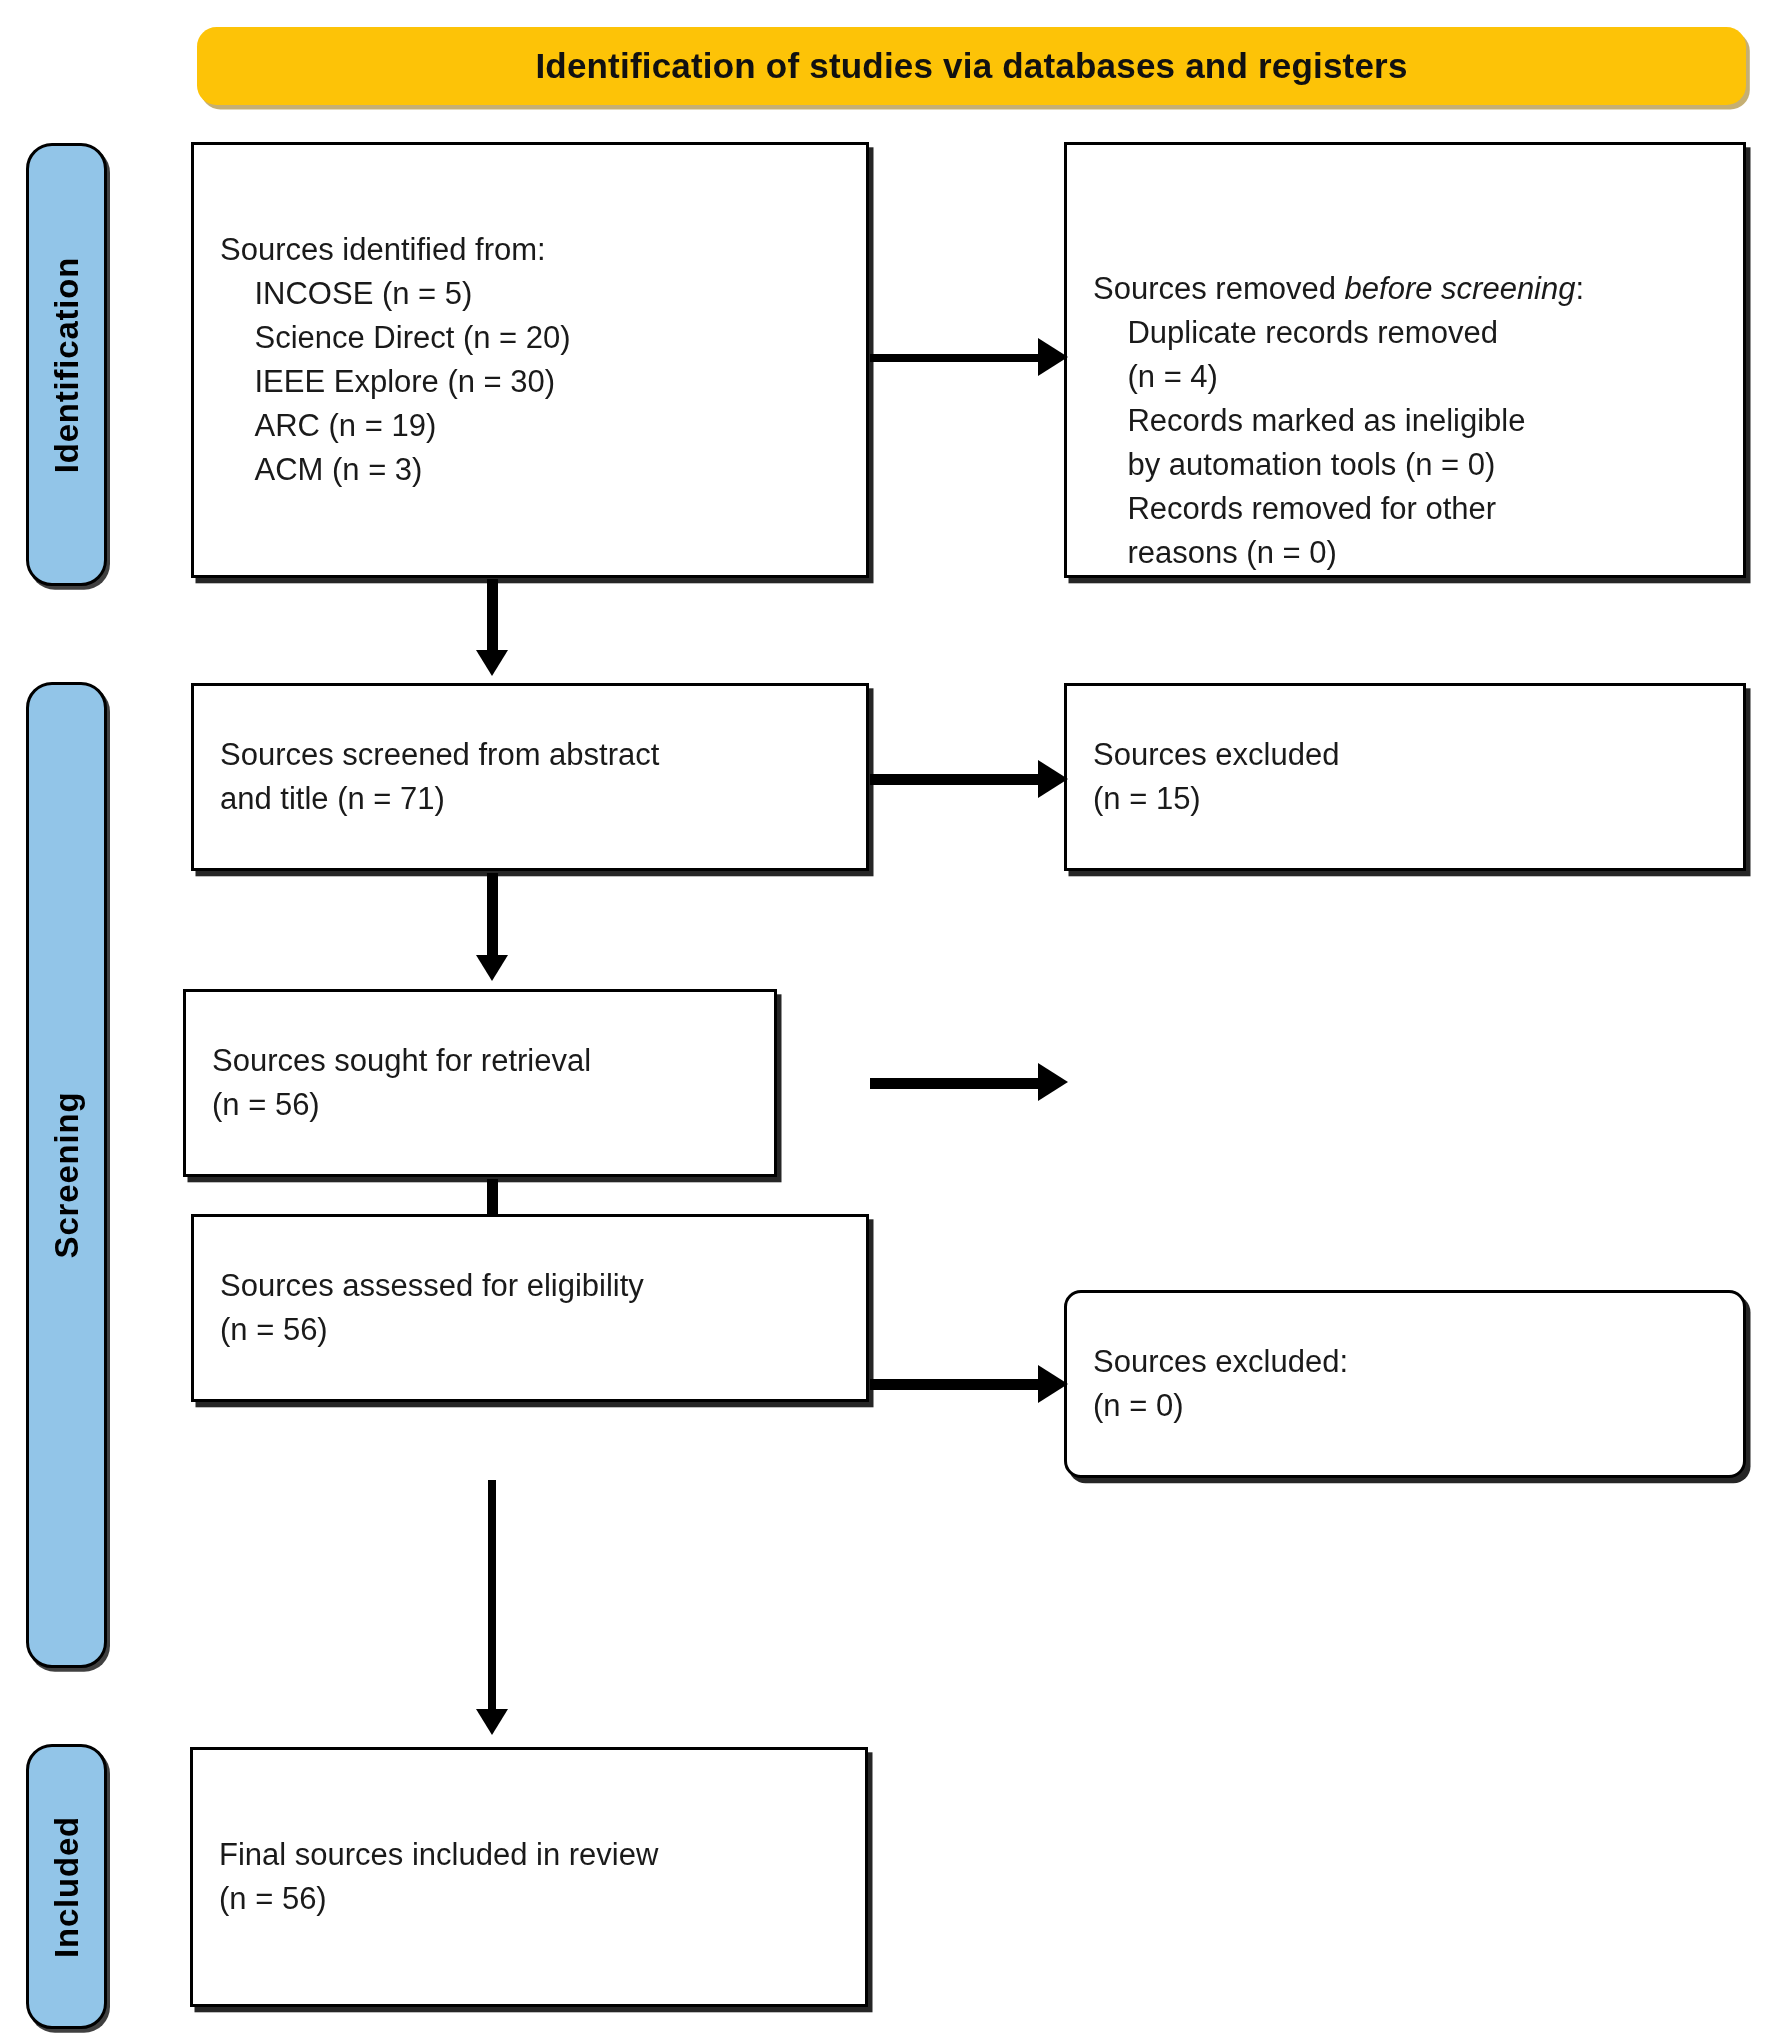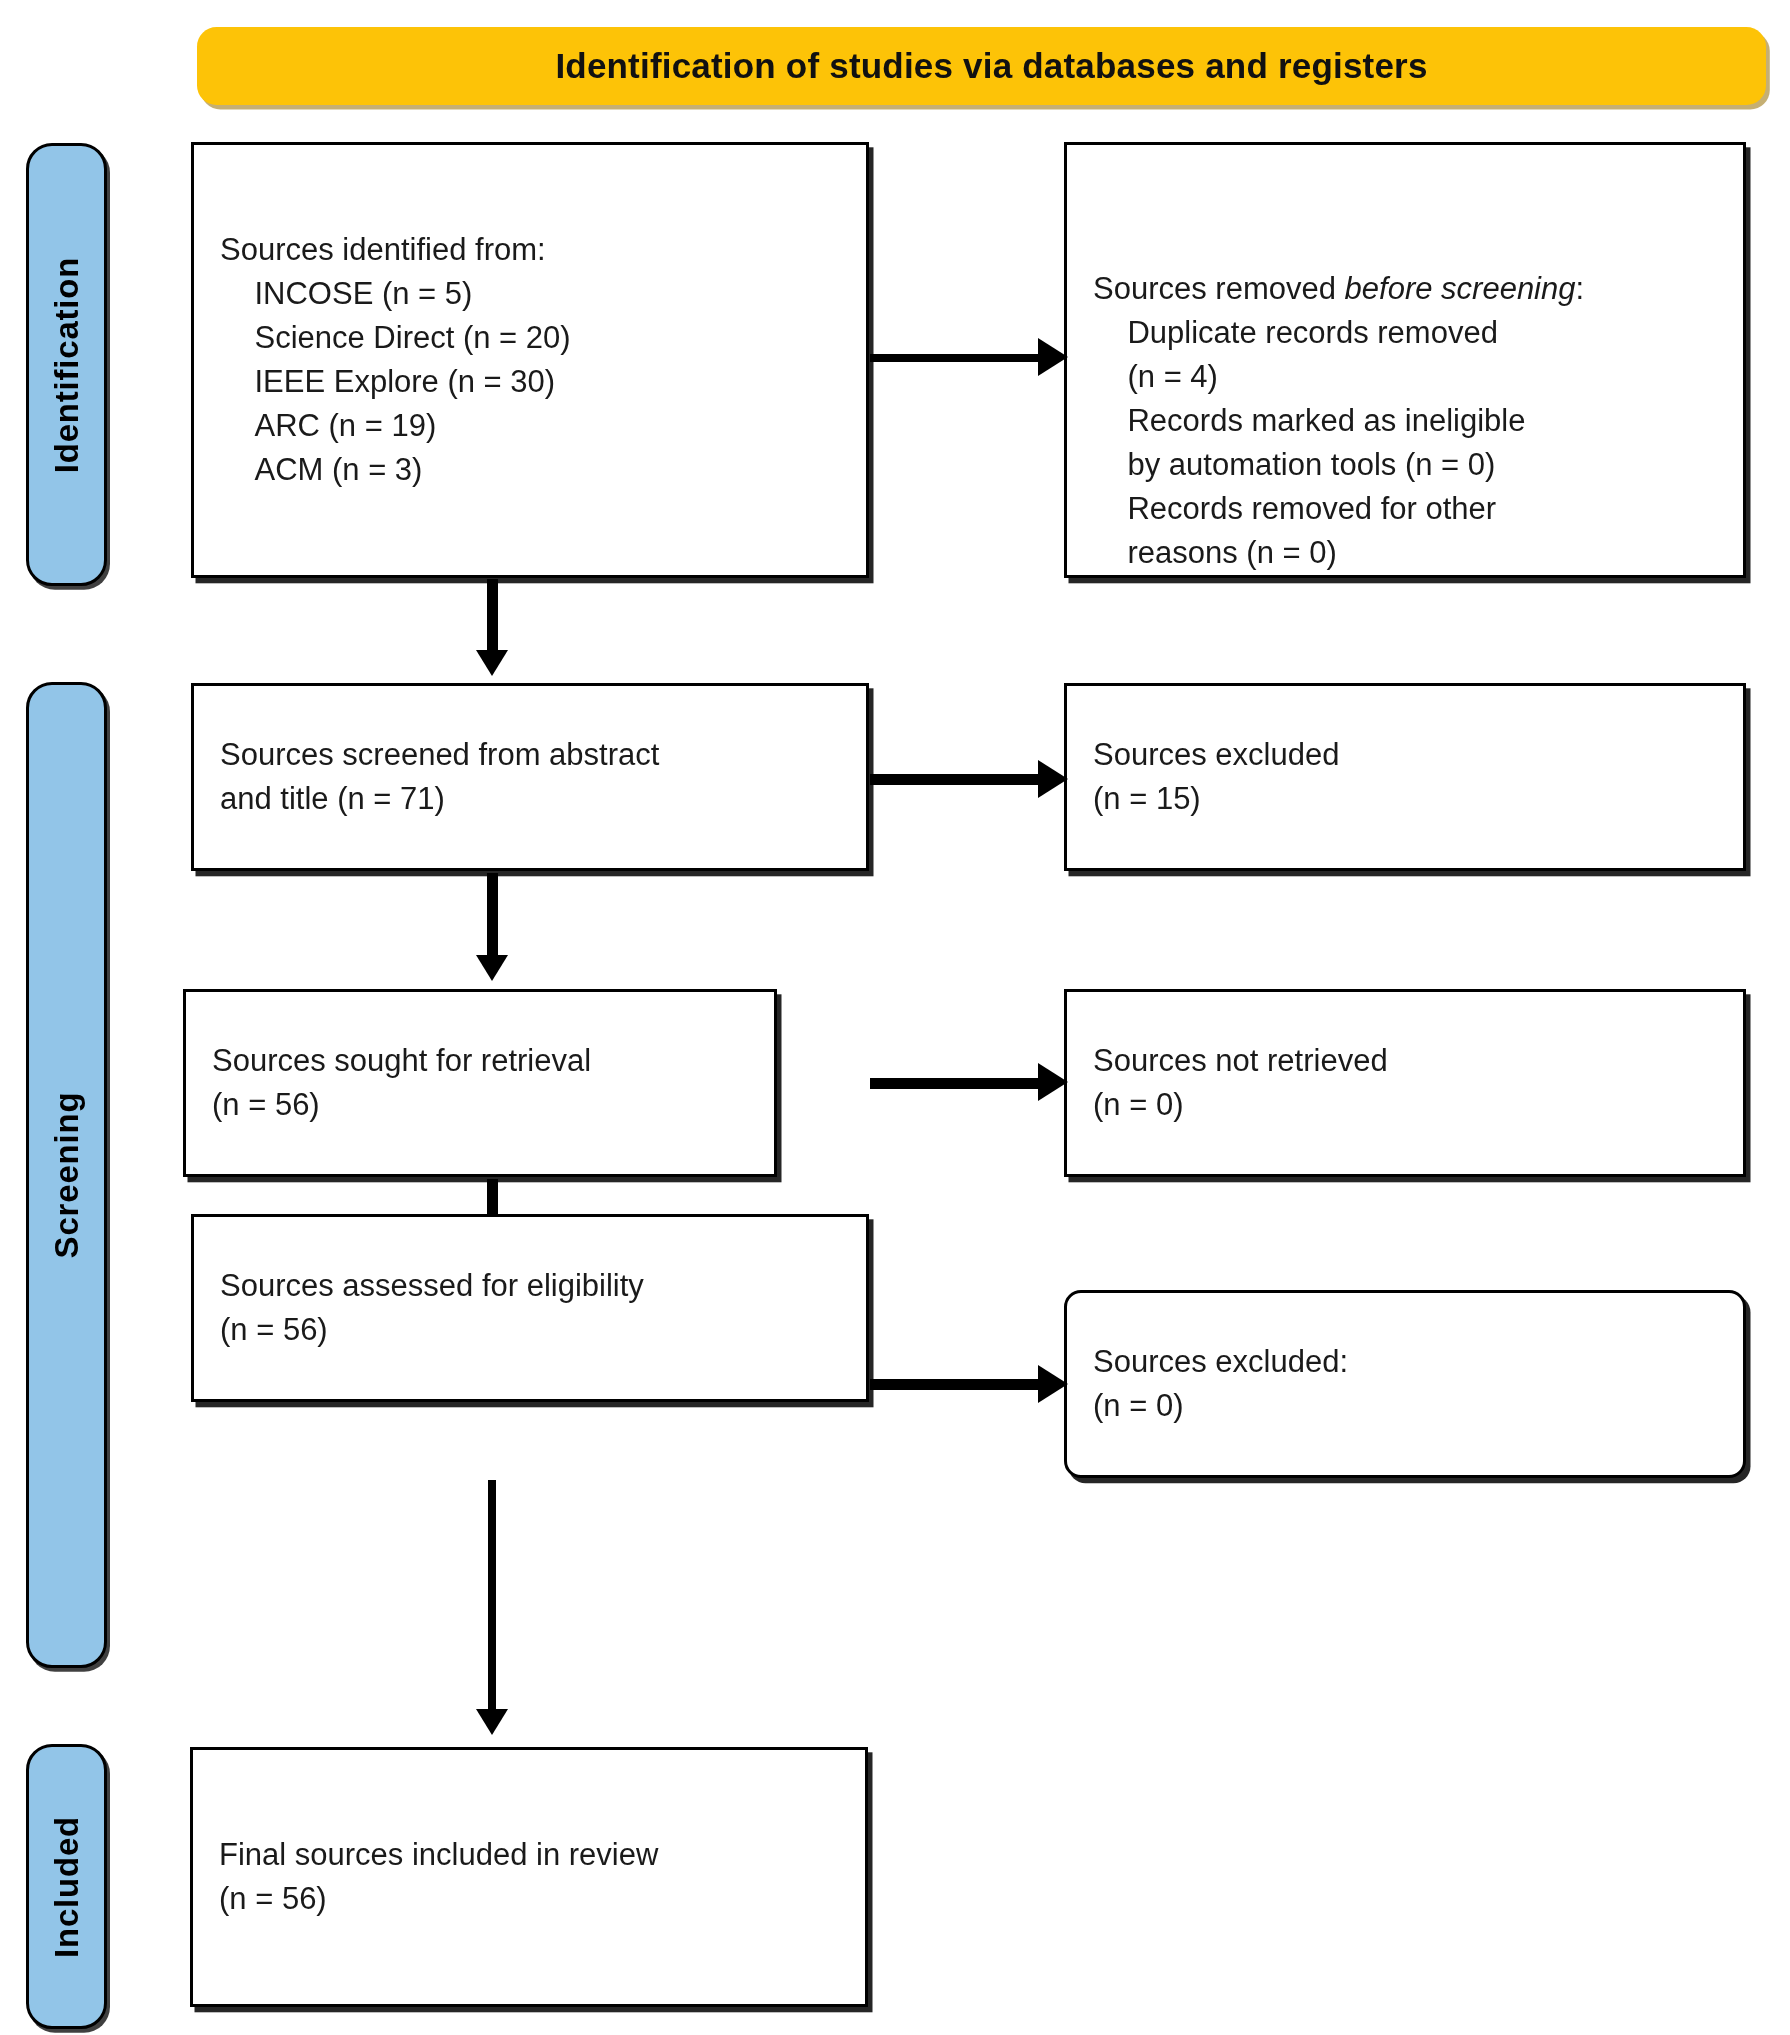--- a/index.html
+++ b/index.html
@@ -24,21 +24,20 @@
     left: 197px;
     top: 27px;
     width: 1549px;
     height: 78px;
     background: #FDC307;
     border-radius: 19.6px;
     box-shadow: 3.8px 4.5px 0 0 rgba(150,110,0,0.55);
     display: flex;
     align-items: center;
     justify-content: center;
-    padding-left: 20px;
   }
   .header-banner .title {
     font-size: 35px;
     font-weight: bold;
     color: #111111;
     letter-spacing: 0.2px;
     white-space: nowrap;
   }
 
   
@@ -167,24 +166,20 @@
   <div class="arrow-h-head" style="left:1038px; top:760px;"></div>
 
   <div class="arrow-v" style="left:487px; top:873px; width:10.5px; height:87px;"></div>
   <div class="arrow-v-head" style="left:476px; top:955px;"></div>
 
   <div class="pbox" style="left:183px; top:989px; width:594px; height:188px;">
     <div class="pbox-text"><span>Sources sought for retrieval</span>
 <span>(n = 56)</span></div>
   </div>
 
-  <div class="pbox" style="left:1064px; top:989px; width:682px; height:188px;">
-    <div class="pbox-text"><span>Sources not retrieved</span>
-<span>(n = 0)</span></div>
-  </div>
 
   <div class="arrow-h" style="left:870px; top:1078px; width:170px; height:10.5px;"></div>
   <div class="arrow-h-head" style="left:1038px; top:1063px;"></div>
 
   <div class="arrow-v" style="left:487px; top:1179px; width:10.5px; height:87px;"></div>
   <div class="arrow-v-head" style="left:476px; top:1261px;"></div>
 
   <div class="pbox" style="left:191px; top:1214px; width:678px; height:188px;">
     <div class="pbox-text"><span>Sources assessed for eligibility</span>
 <span>(n = 56)</span></div>

